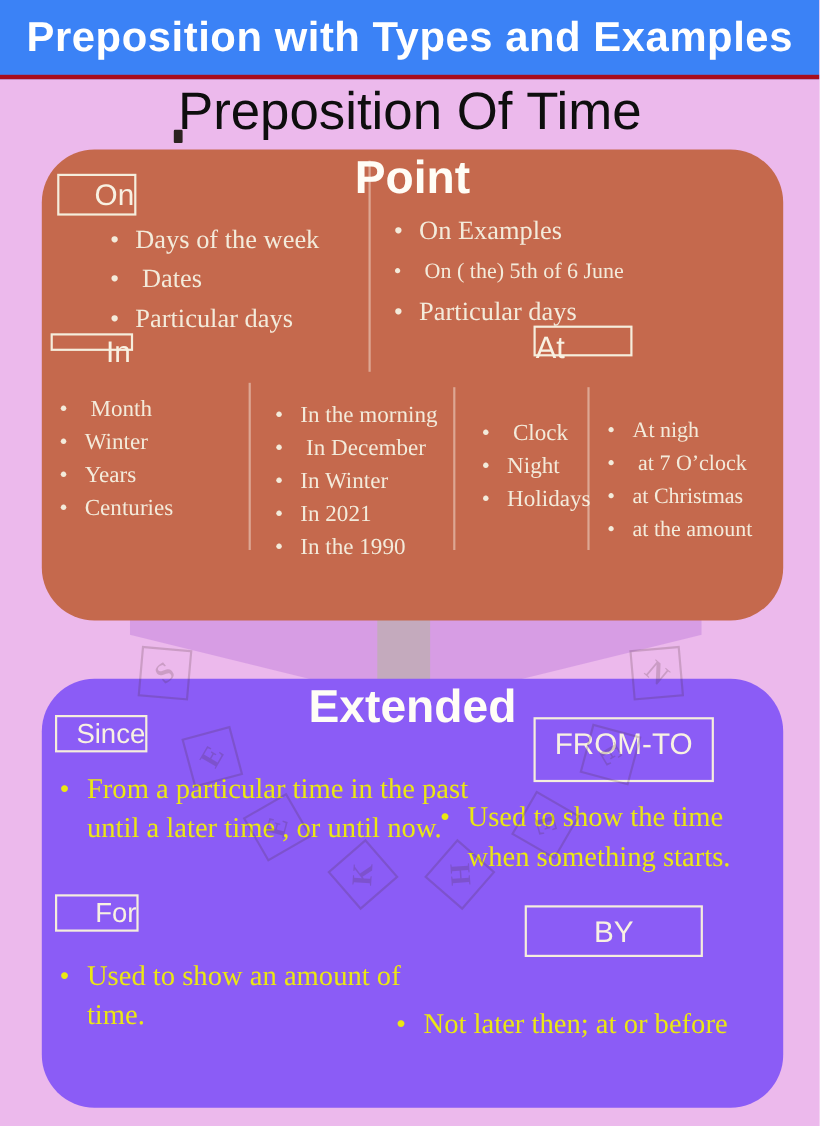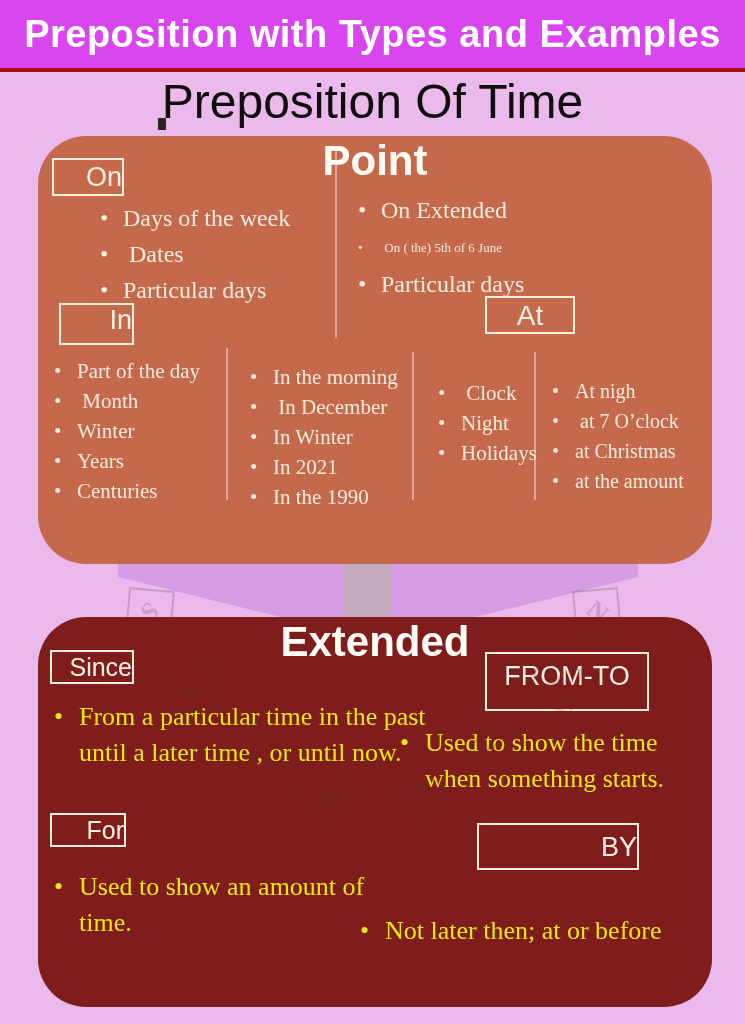--- a/index.html
+++ b/index.html
@@ -4,63 +4,63 @@
 <style>
   html,body{margin:0;padding:0;}
   body{font-family:"Liberation Sans", sans-serif;}
   #page{
     position:relative; width:745px; height:1024px;
     background:#ecb9ec; overflow:hidden;
   }
   
   #header{
     position:absolute; left:0; top:0; width:745px; height:68px;
-    background:#d946ef; border-bottom:4px solid #a80d1d;
+    background:#3b82f6; border-bottom:4px solid #a80d1d;
     display:flex; align-items:center; justify-content:center;
   }
   #header .h-title{
     color:#ffffff; font-weight:bold; font-size:38px; letter-spacing:0.5px;
     white-space:nowrap;
   }
   
   #page-title{
     position:absolute; left:0; top:76px; width:745px; text-align:center;
     font-size:48px; color:#0e0e0e; line-height:52px; font-weight:400;
   }
   #ink-artifact{
     position:absolute; left:158px; top:118px; width:8px; height:12px;
     background:#2b2320; border-radius:1px;
   }
   
   .panel{position:absolute; border-radius:48px;}
   #point-panel{left:38px; top:136px; width:674px; height:428px; background:#c5694d;}
-  #extended-panel{left:38px; top:617px; width:674px; height:390px; background:#7f1d1d;}
+  #extended-panel{left:38px; top:617px; width:674px; height:390px; background:#8b5cf6;}
   .panel-h{
     position:absolute; left:0; top:0; width:100%; text-align:center;
     font-weight:bold; font-size:42px; color:#fffdf6; line-height:50px;
   }
   
   .kw-box{
     position:absolute; border:2px solid #f5eedd; color:#f8f1e2;
     box-sizing:border-box; white-space:pre;text-align:right;
   }
   #on-box   {left:14px;  top:22px;  width:72px;  height:38px; font-size:27px; line-height:34px; padding-left:12px;}
-  #in-box   {left:21px;  top:167px; width:75px;  height:42px; font-size:27px; line-height:31px; padding-left:12px;}
-  #at-box   {left:447px; top:160px; width:90px;  height:38px; font-size:28px; line-height:35px; text-align:center;}
+  #in-box   {left:8px;  top:167px; width:75px;  height:16px; font-size:27px; line-height:31px; padding-left:12px;}
+  #at-box   {left:447px; top:160px; width:90px;  height:28px; font-size:28px; line-height:35px; text-align:left;}
   #since-box{left:12px;  top:33px;  width:84px;  height:34px; font-size:25px; line-height:31px; padding-left:8px;}
   #fromto-box{left:447px;top:35px;  width:164px; height:59px; font-size:27px; line-height:44px; text-align:center;}
   #for-box  {left:12px;  top:196px; width:76px;  height:34px; font-size:25px; line-height:31px; padding-left:8px;}
-  #by-box   {left:439px; top:206px; width:162px; height:47px; font-size:27px; line-height:44px; text-align:right;}
+  #by-box   {left:439px; top:206px; width:162px; height:47px; font-size:27px; line-height:44px; text-align:center;}
   
   .blist{position:absolute; color:#f3ebdb;}
   .li{position:relative; padding-left:25px; white-space:pre-wrap;font-family:Liberation Serif, serif;}
   .li::before{content:"\2022"; position:absolute; left:2px; top:0;}
   #on-uses {left:60px;  top:64px;  font-size:24px; line-height:36px;}
   #on-ex   {left:318px; top:56px;  font-size:24px; line-height:37px;}
-  #on-ex .sm{font-size:13px; line-height:37px;}
+  #on-ex .sm{font-size:20px; line-height:37px;}
   #in-uses {left:14px;  top:220px; font-size:21px; line-height:30px;}
   #in-ex   {left:210px; top:226px; font-size:21px; line-height:30px;}
   #at-uses {left:398px; top:242px; font-size:21px; line-height:30px;}
   #at-ex   {left:512px; top:240px; font-size:20px; line-height:30px;}
   .vdiv{position:absolute; width:2px; background:rgba(255,252,245,0.42);}
   #vd0{left:297px; top:10px;  height:192px;}
   #vd1{left:188px; top:212px; height:152px;}
   #vd2{left:374px; top:216px; height:148px;}
   #vd3{left:496px; top:216px; height:148px;}
   
@@ -109,30 +109,29 @@
 
     <div id="on-uses" class="blist">
       <div class="li">Days of the week</div>
       <div class="li"> Dates</div>
       <div class="li">Particular days</div>
     </div>
 
     <div id="vd0" class="vdiv"></div>
 
     <div id="on-ex" class="blist">
-      <div class="li">On Extended</div>
+      <div class="li">On Examples</div>
       <div class="li sm"> On ( the) 5th of 6 June</div>
       <div class="li">Particular days</div>
     </div>
 
     <div id="in-box" class="kw-box">In</div>
     <div id="at-box" class="kw-box">At</div>
 
     <div id="in-uses" class="blist">
-      <div class="li">Part of the day</div>
       <div class="li"> Month</div>
       <div class="li">Winter</div>
       <div class="li">Years</div>
       <div class="li">Centuries</div>
     </div>
 
     <div id="vd1" class="vdiv"></div>
 
     <div id="in-ex" class="blist">
       <div class="li">In the morning</div>

